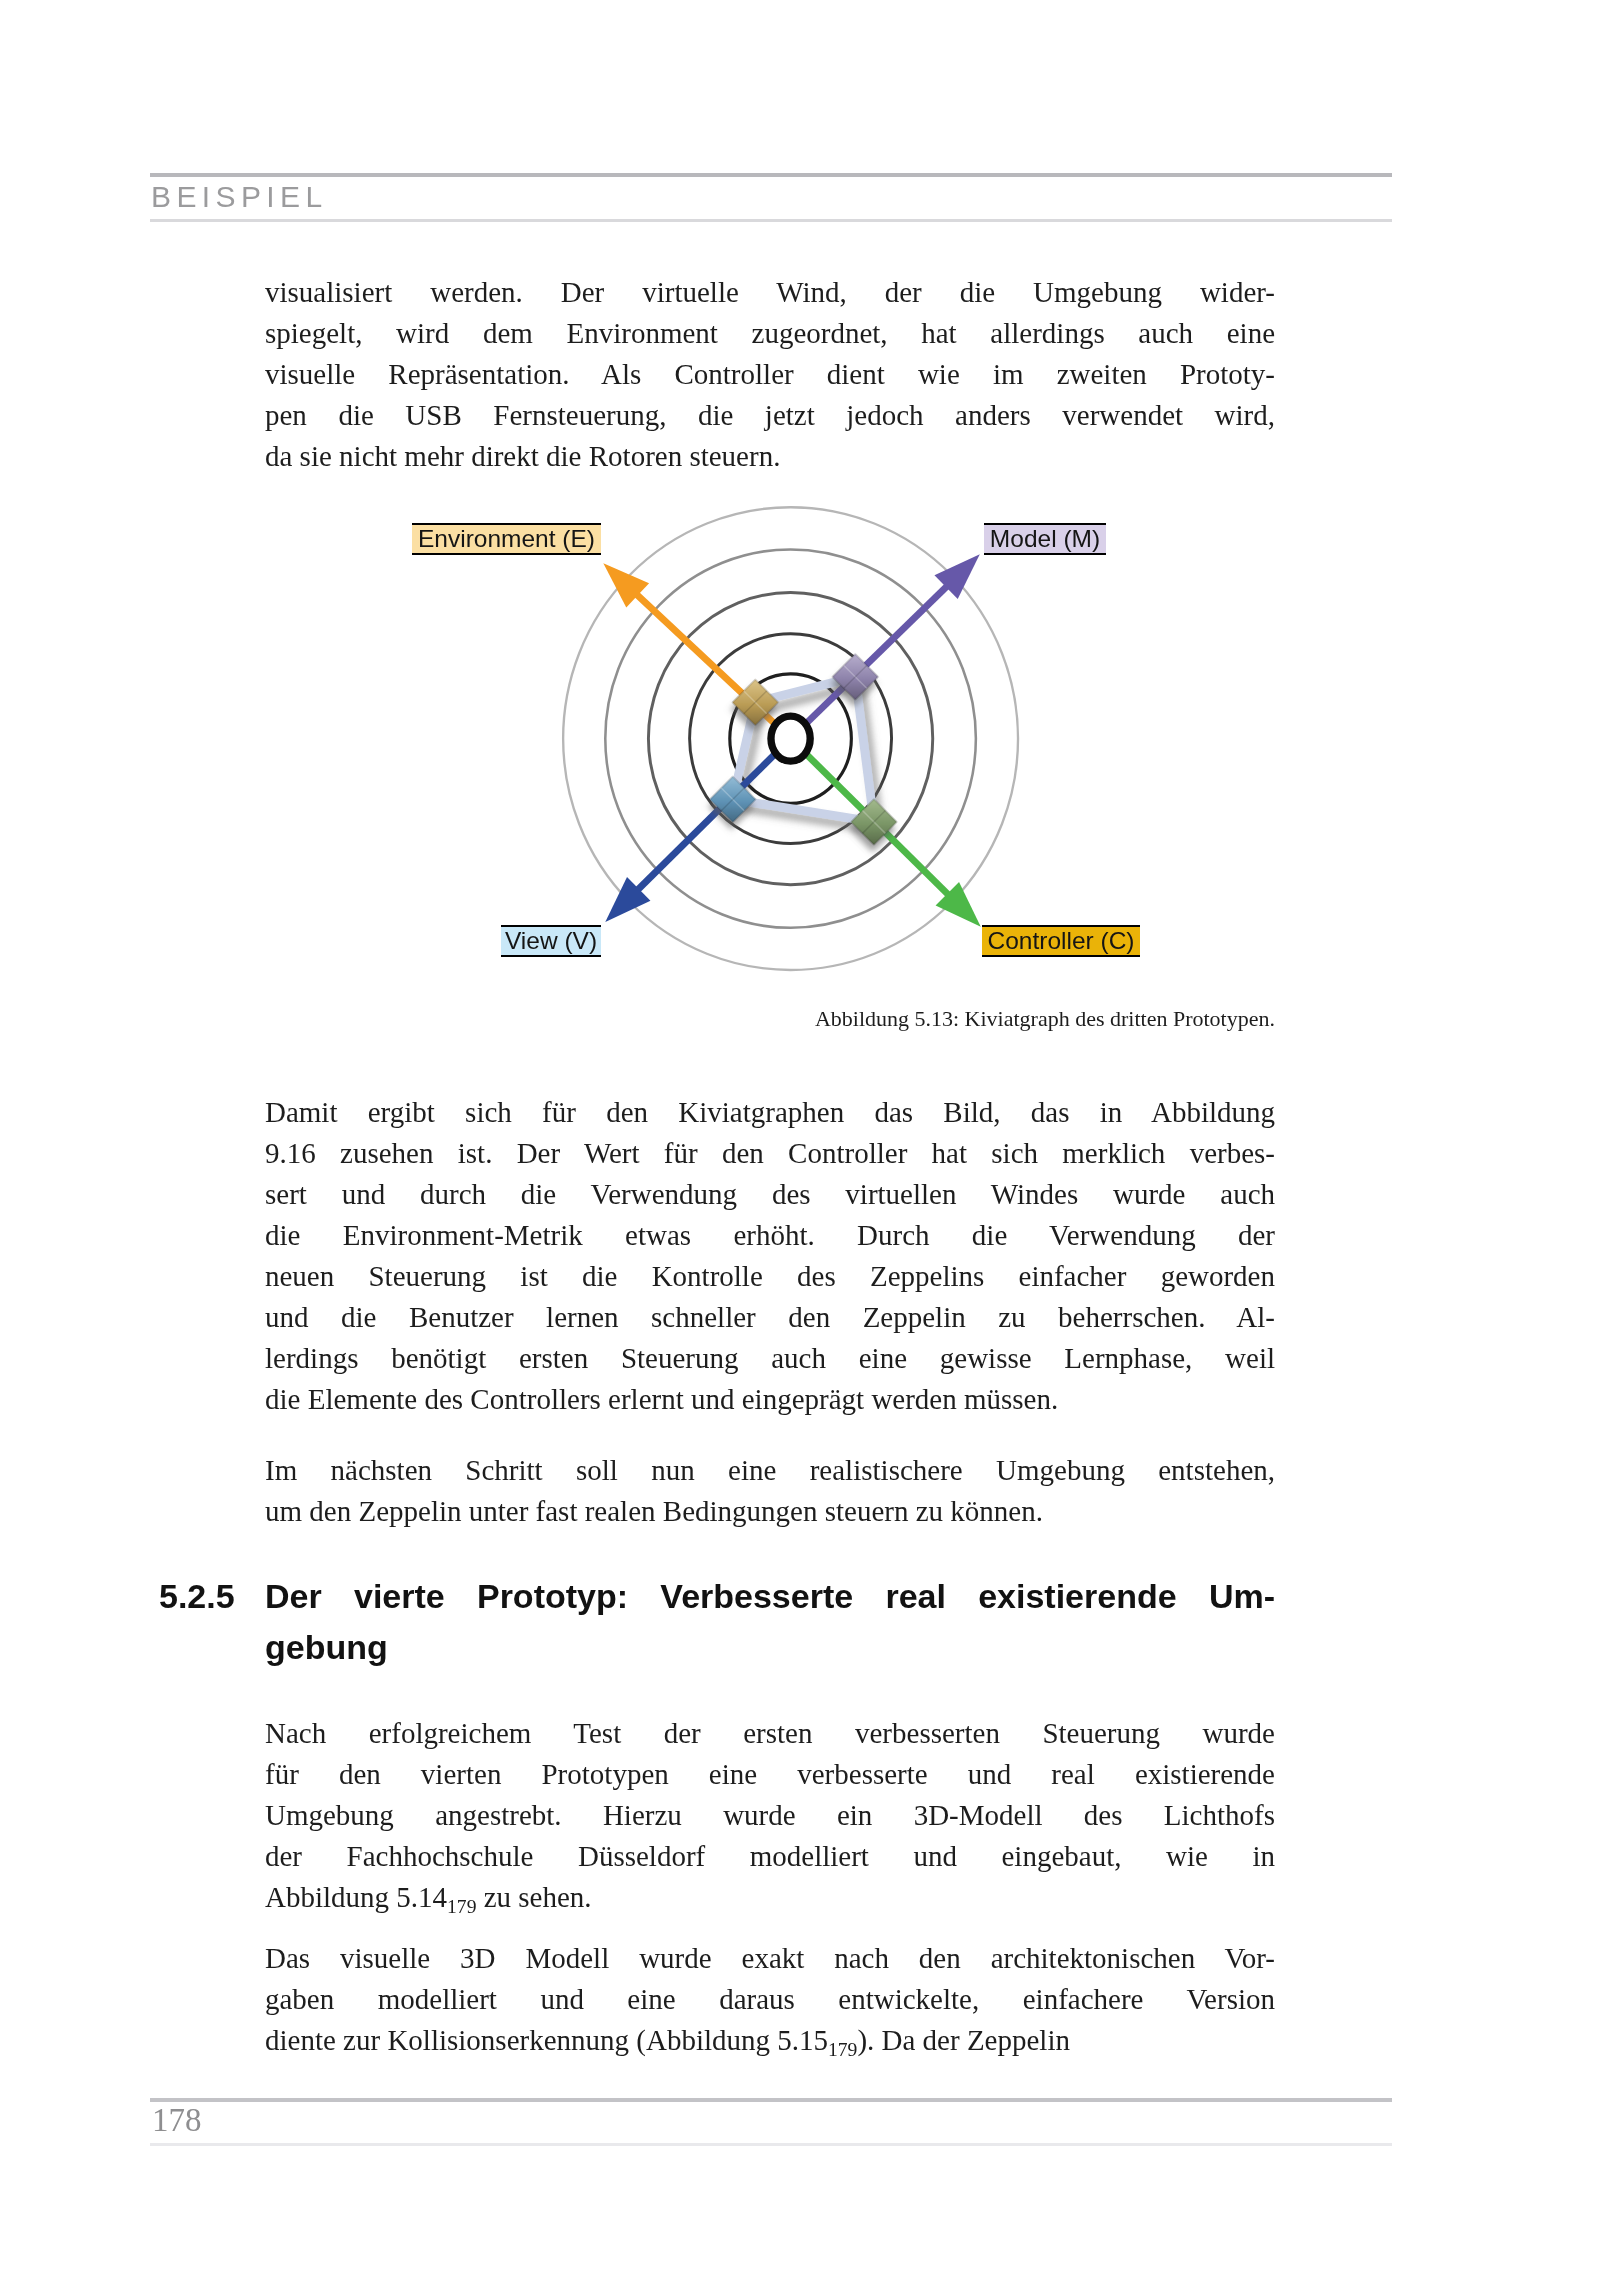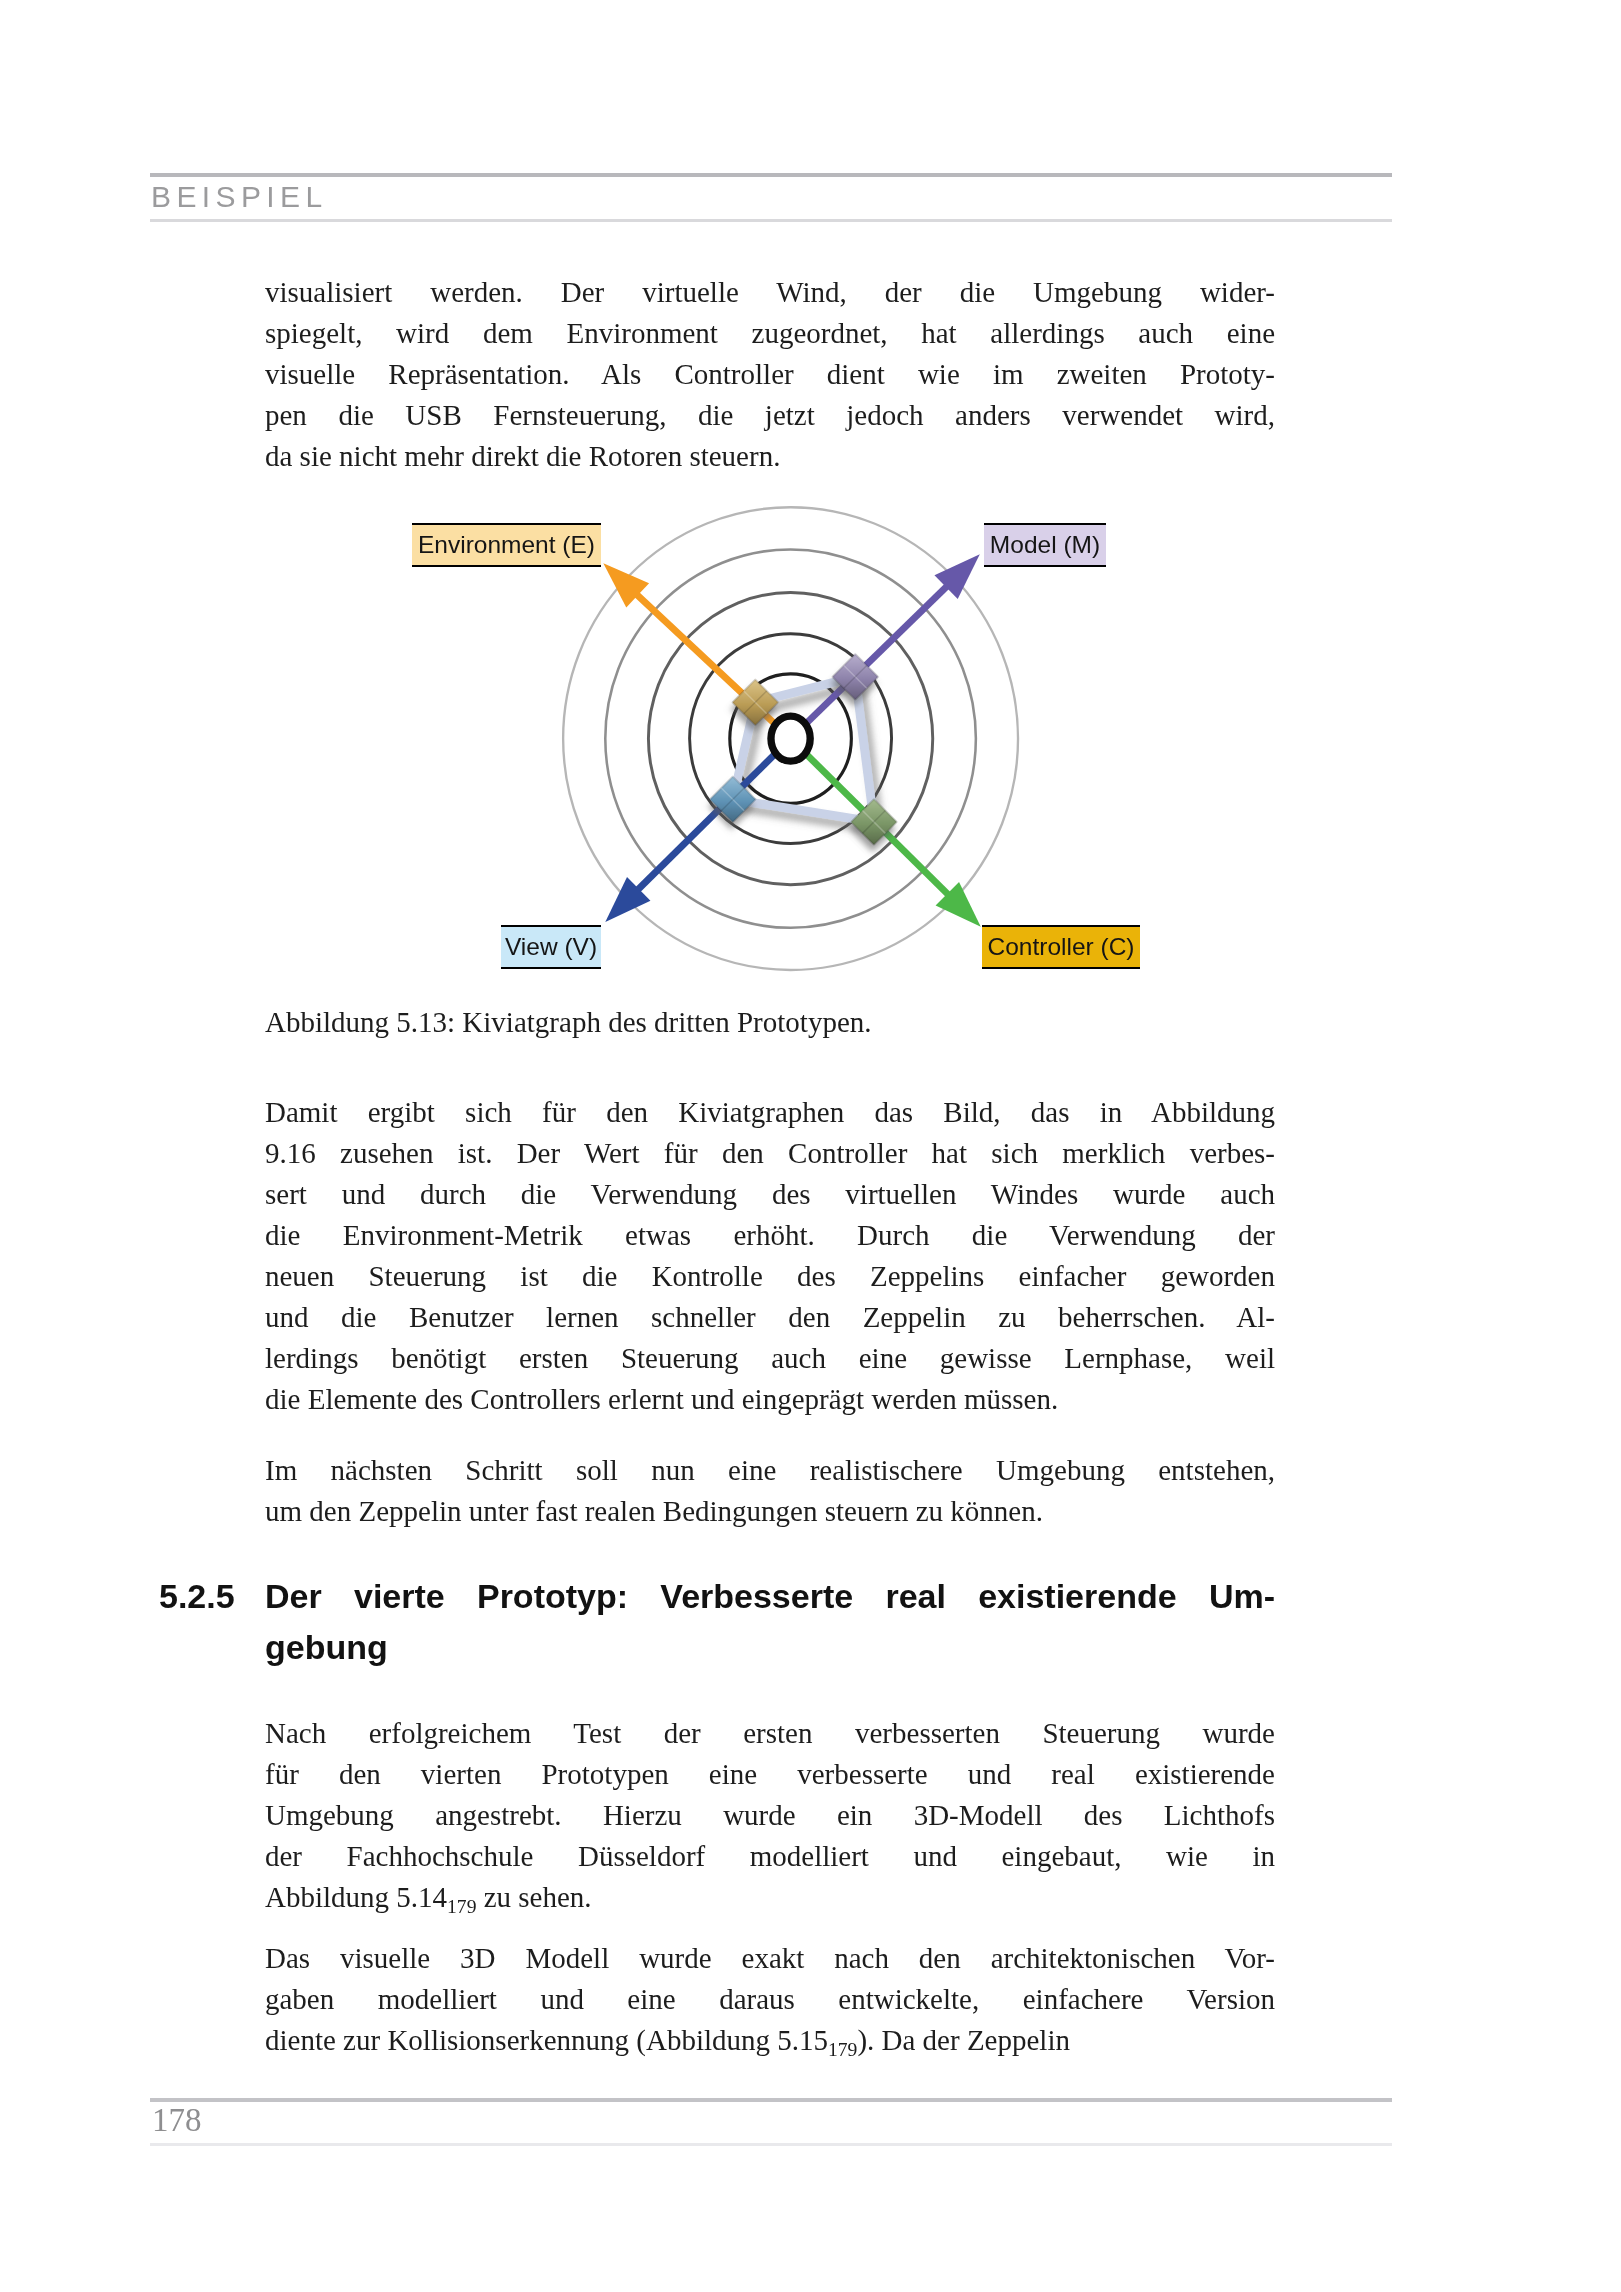--- a/index.html
+++ b/index.html
@@ -26,34 +26,34 @@
   .pline{text-align:justify;}
   .pline.just{text-align-last:justify;}
   sub{font-size:19.6px;line-height:0;position:relative;top:5.9px;vertical-align:baseline;}
   #p1{top:272px;}
   #p2{top:1092px;}
   #p3{top:1450px;}
   #p4{top:1713px;}
   #p5{top:1938px;}
   #caption{
     position:absolute;left:265px;top:1006px;width:1010px;
-    text-align:left;font-size:29px;color:#1d1d1d;
+    text-align:right;font-size:22px;color:#1d1d1d;
   }
   #heading{
     position:absolute;left:159px;top:1571px;width:1117px;
     font-family:"Liberation Sans","DejaVu Sans",sans-serif;
     font-weight:bold;font-size:34px;line-height:51px;color:#121212;
   }
   #heading-number{position:absolute;left:0;top:0;}
   #heading-text{margin-left:106px;width:1010px;}
   #heading-text .hline1{text-align:justify;text-align-last:justify;}
   
   #kiviat-svg{position:absolute;left:363px;top:470px;width:863px;height:549px;}
   .axis-label{
-    position:absolute;height:44px;box-sizing:border-box;
+    position:absolute;height:32px;box-sizing:border-box;
     border-top:2.9px solid #000;border-bottom:2.9px solid #000;
     display:flex;align-items:center;justify-content:center;
     font-family:"Liberation Sans","DejaVu Sans",sans-serif;
     font-size:24.5px;color:#151515;white-space:nowrap;
   }
   #lbl-environment{left:412px;top:523px;width:189px;}
   #lbl-model{left:984px;top:523px;width:122px;}
   #lbl-view{left:501px;top:925px;width:100px;}
   #lbl-controller{left:982px;top:925px;width:158px;}
   

